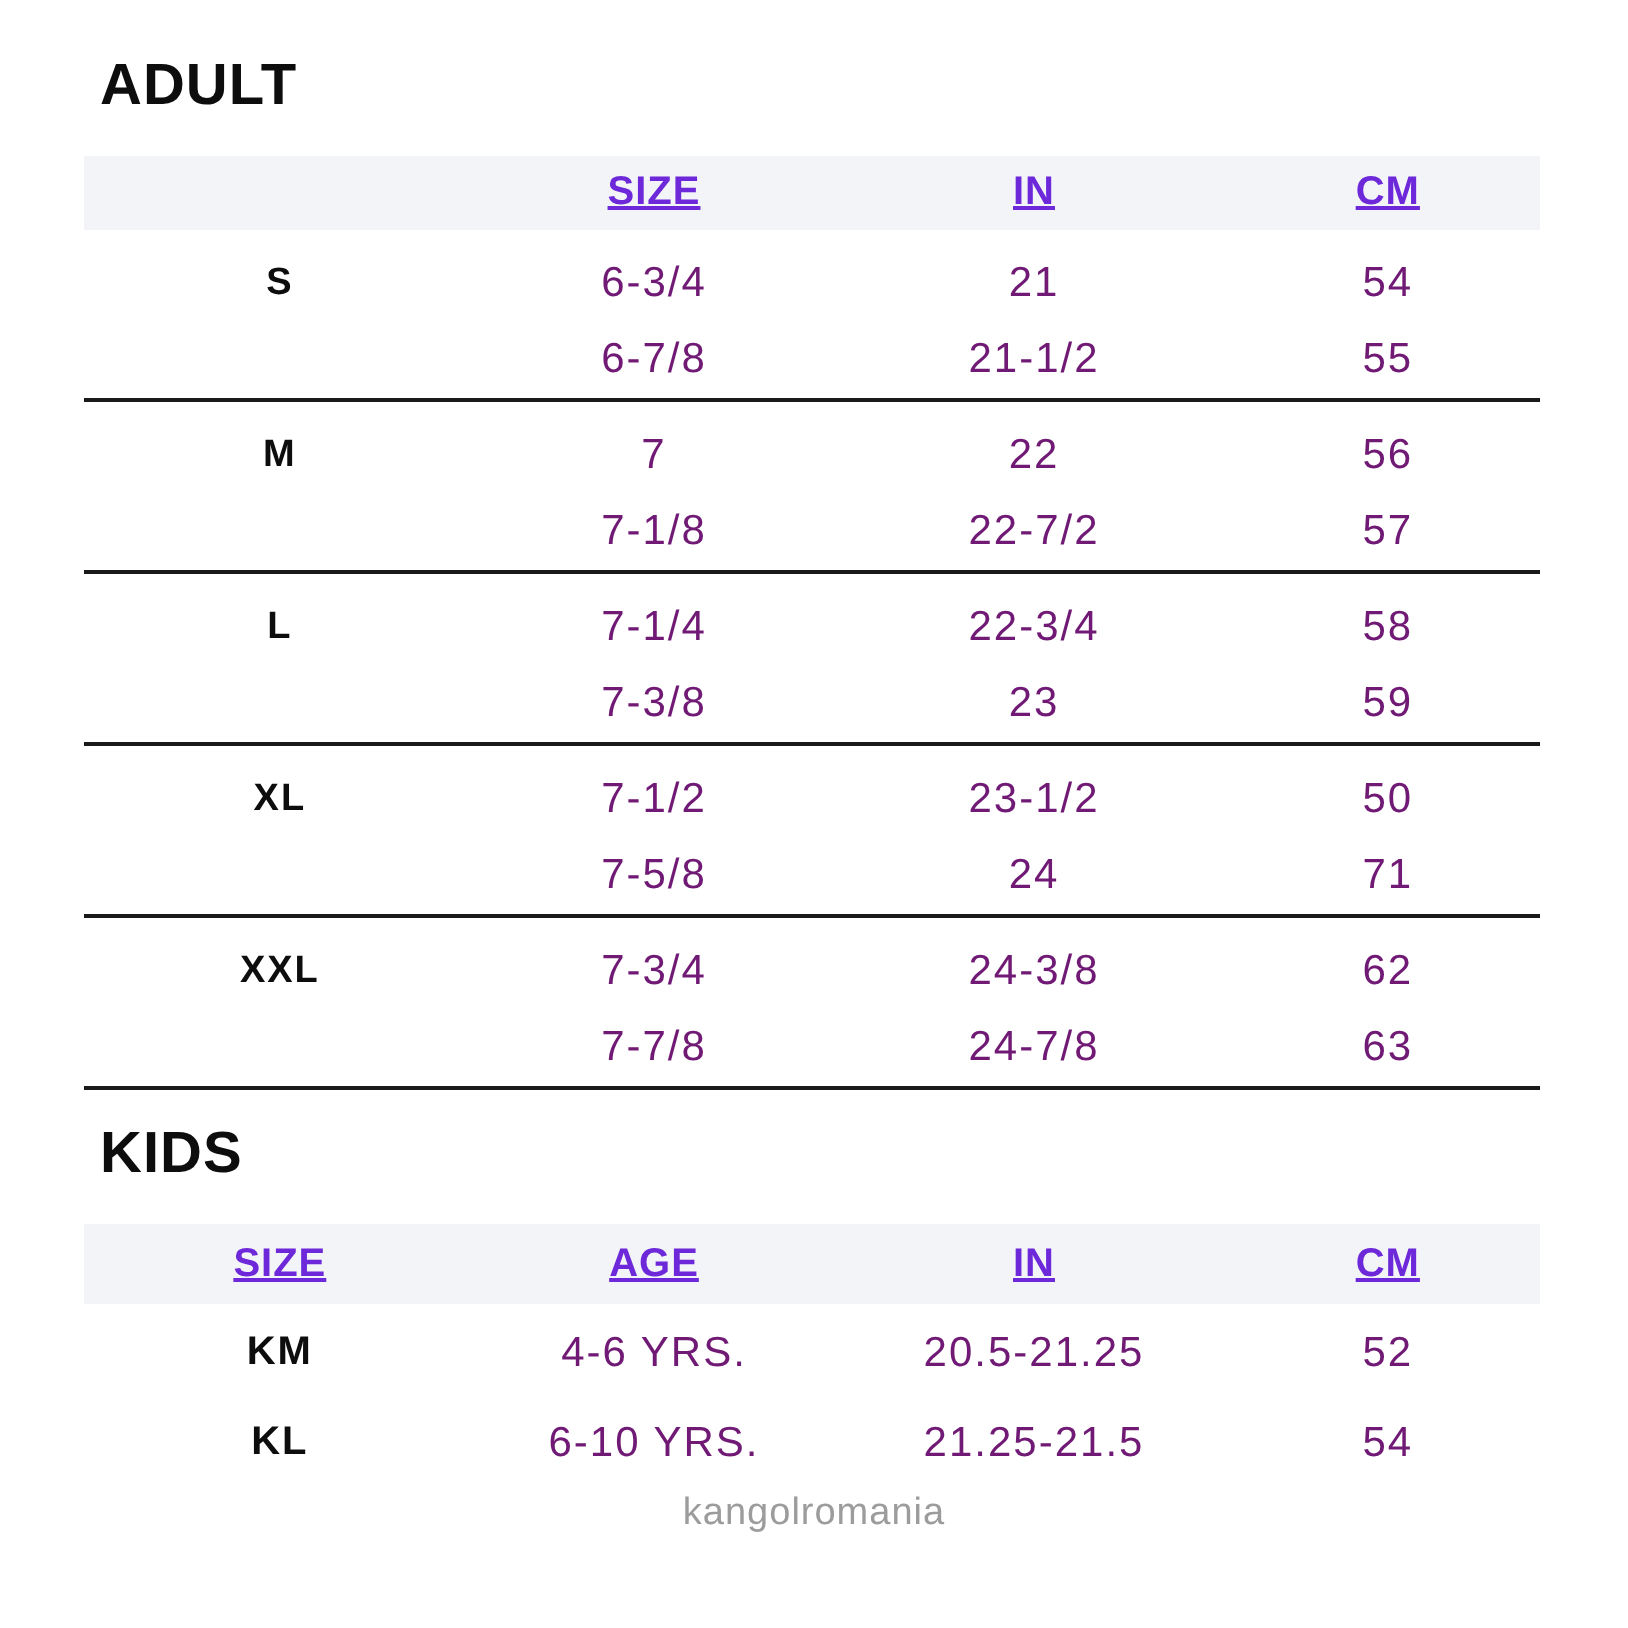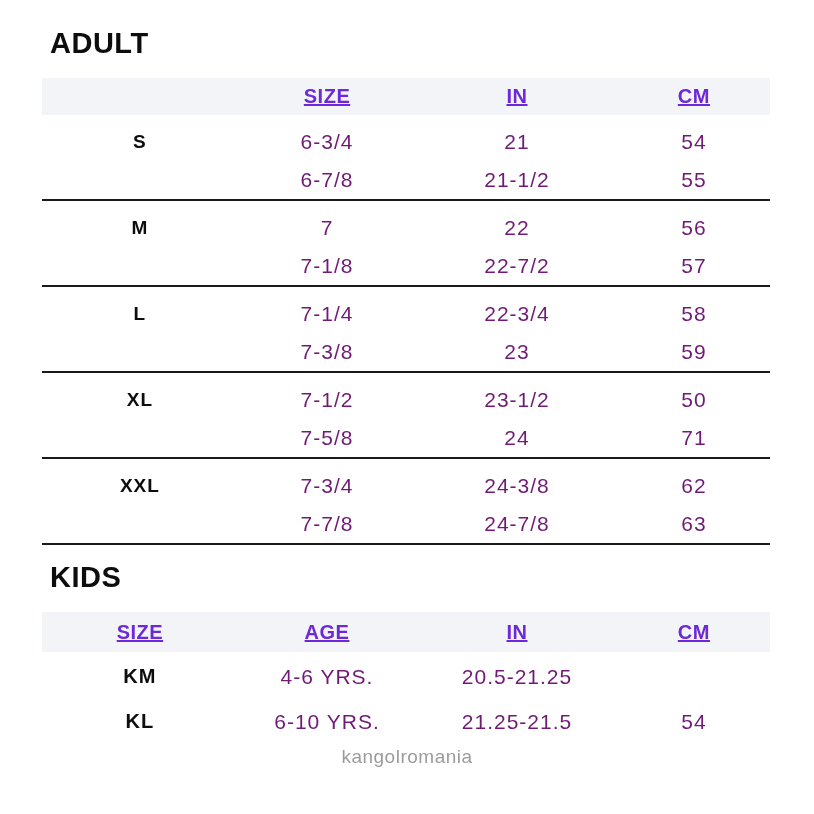--- a/index.html
+++ b/index.html
@@ -176,20 +176,21 @@
       <div class="cell">AGE</div>
       <div class="cell">IN</div>
       <div class="cell">CM</div>
     </div>
 
     <div class="kids-body">
       <div class="trow">
         <div class="cell rowlabel">KM</div>
         <div class="cell">4-6 YRS.</div>
         <div class="cell">20.5-21.25</div>
+        <div class="cell">52</div>
       </div>
       <div class="trow">
         <div class="cell rowlabel">KL</div>
         <div class="cell">6-10 YRS.</div>
         <div class="cell">21.25-21.5</div>
         <div class="cell">54</div>
       </div>
     </div>
   </div>
 

